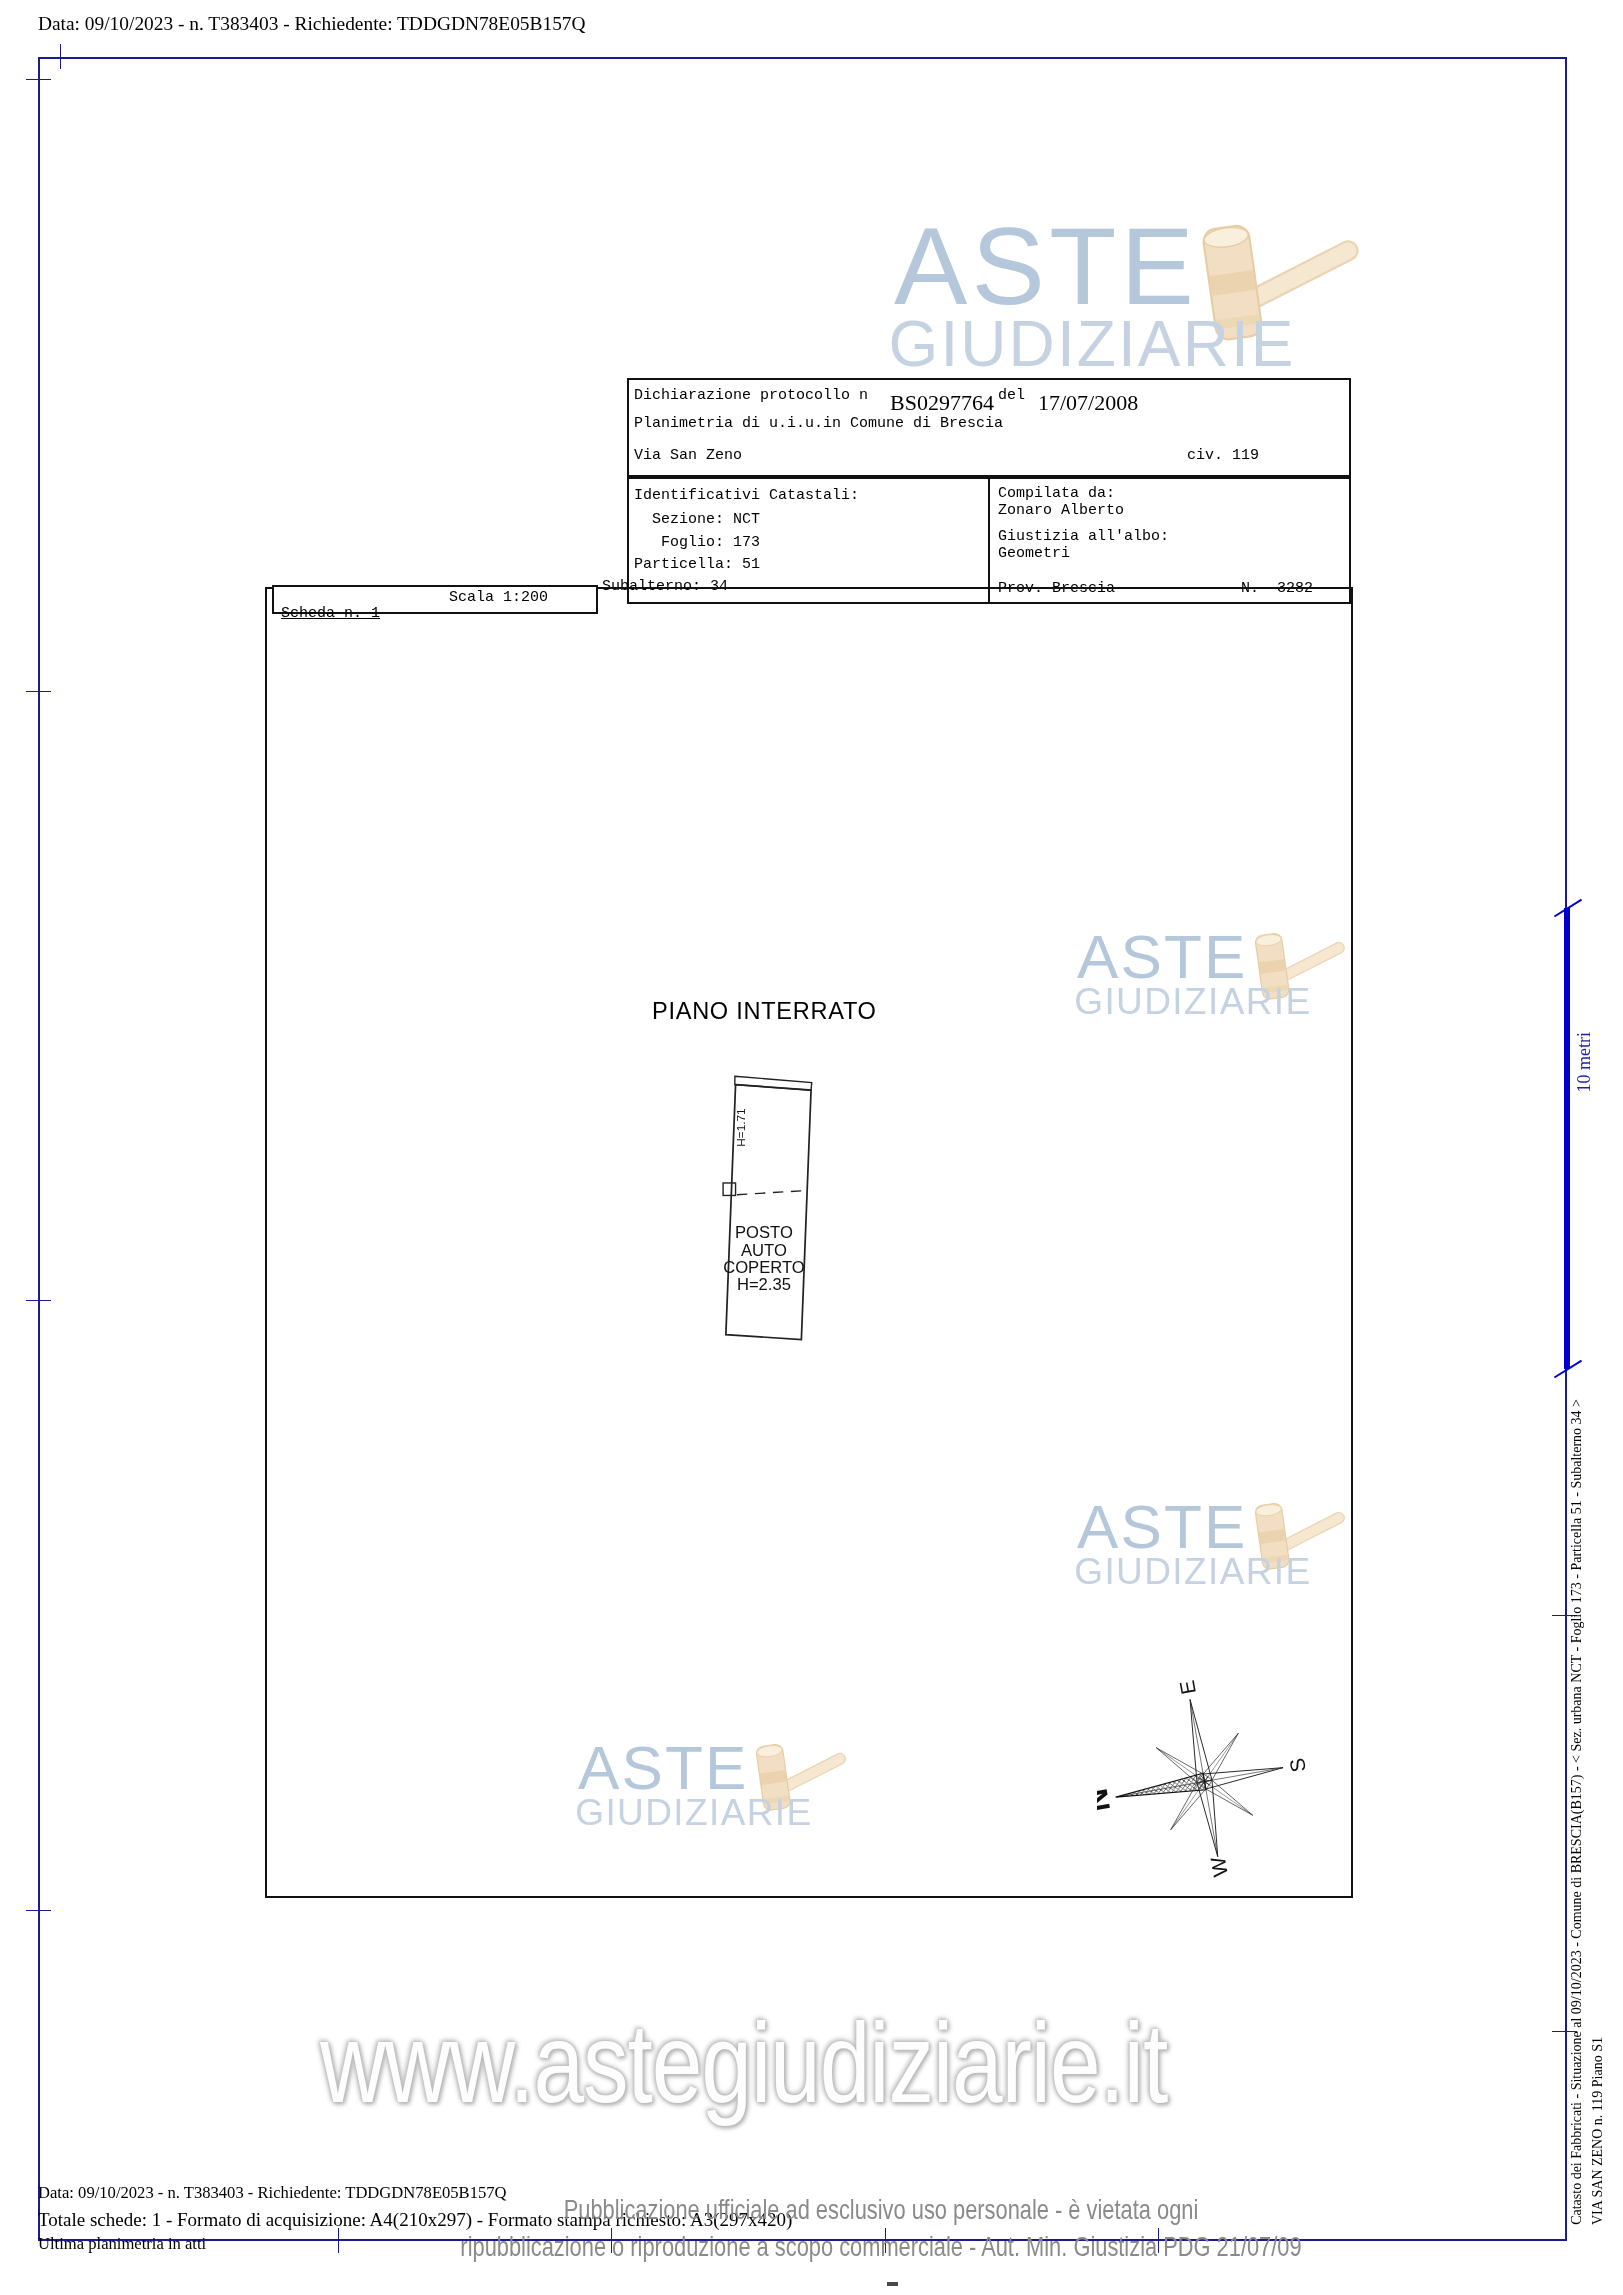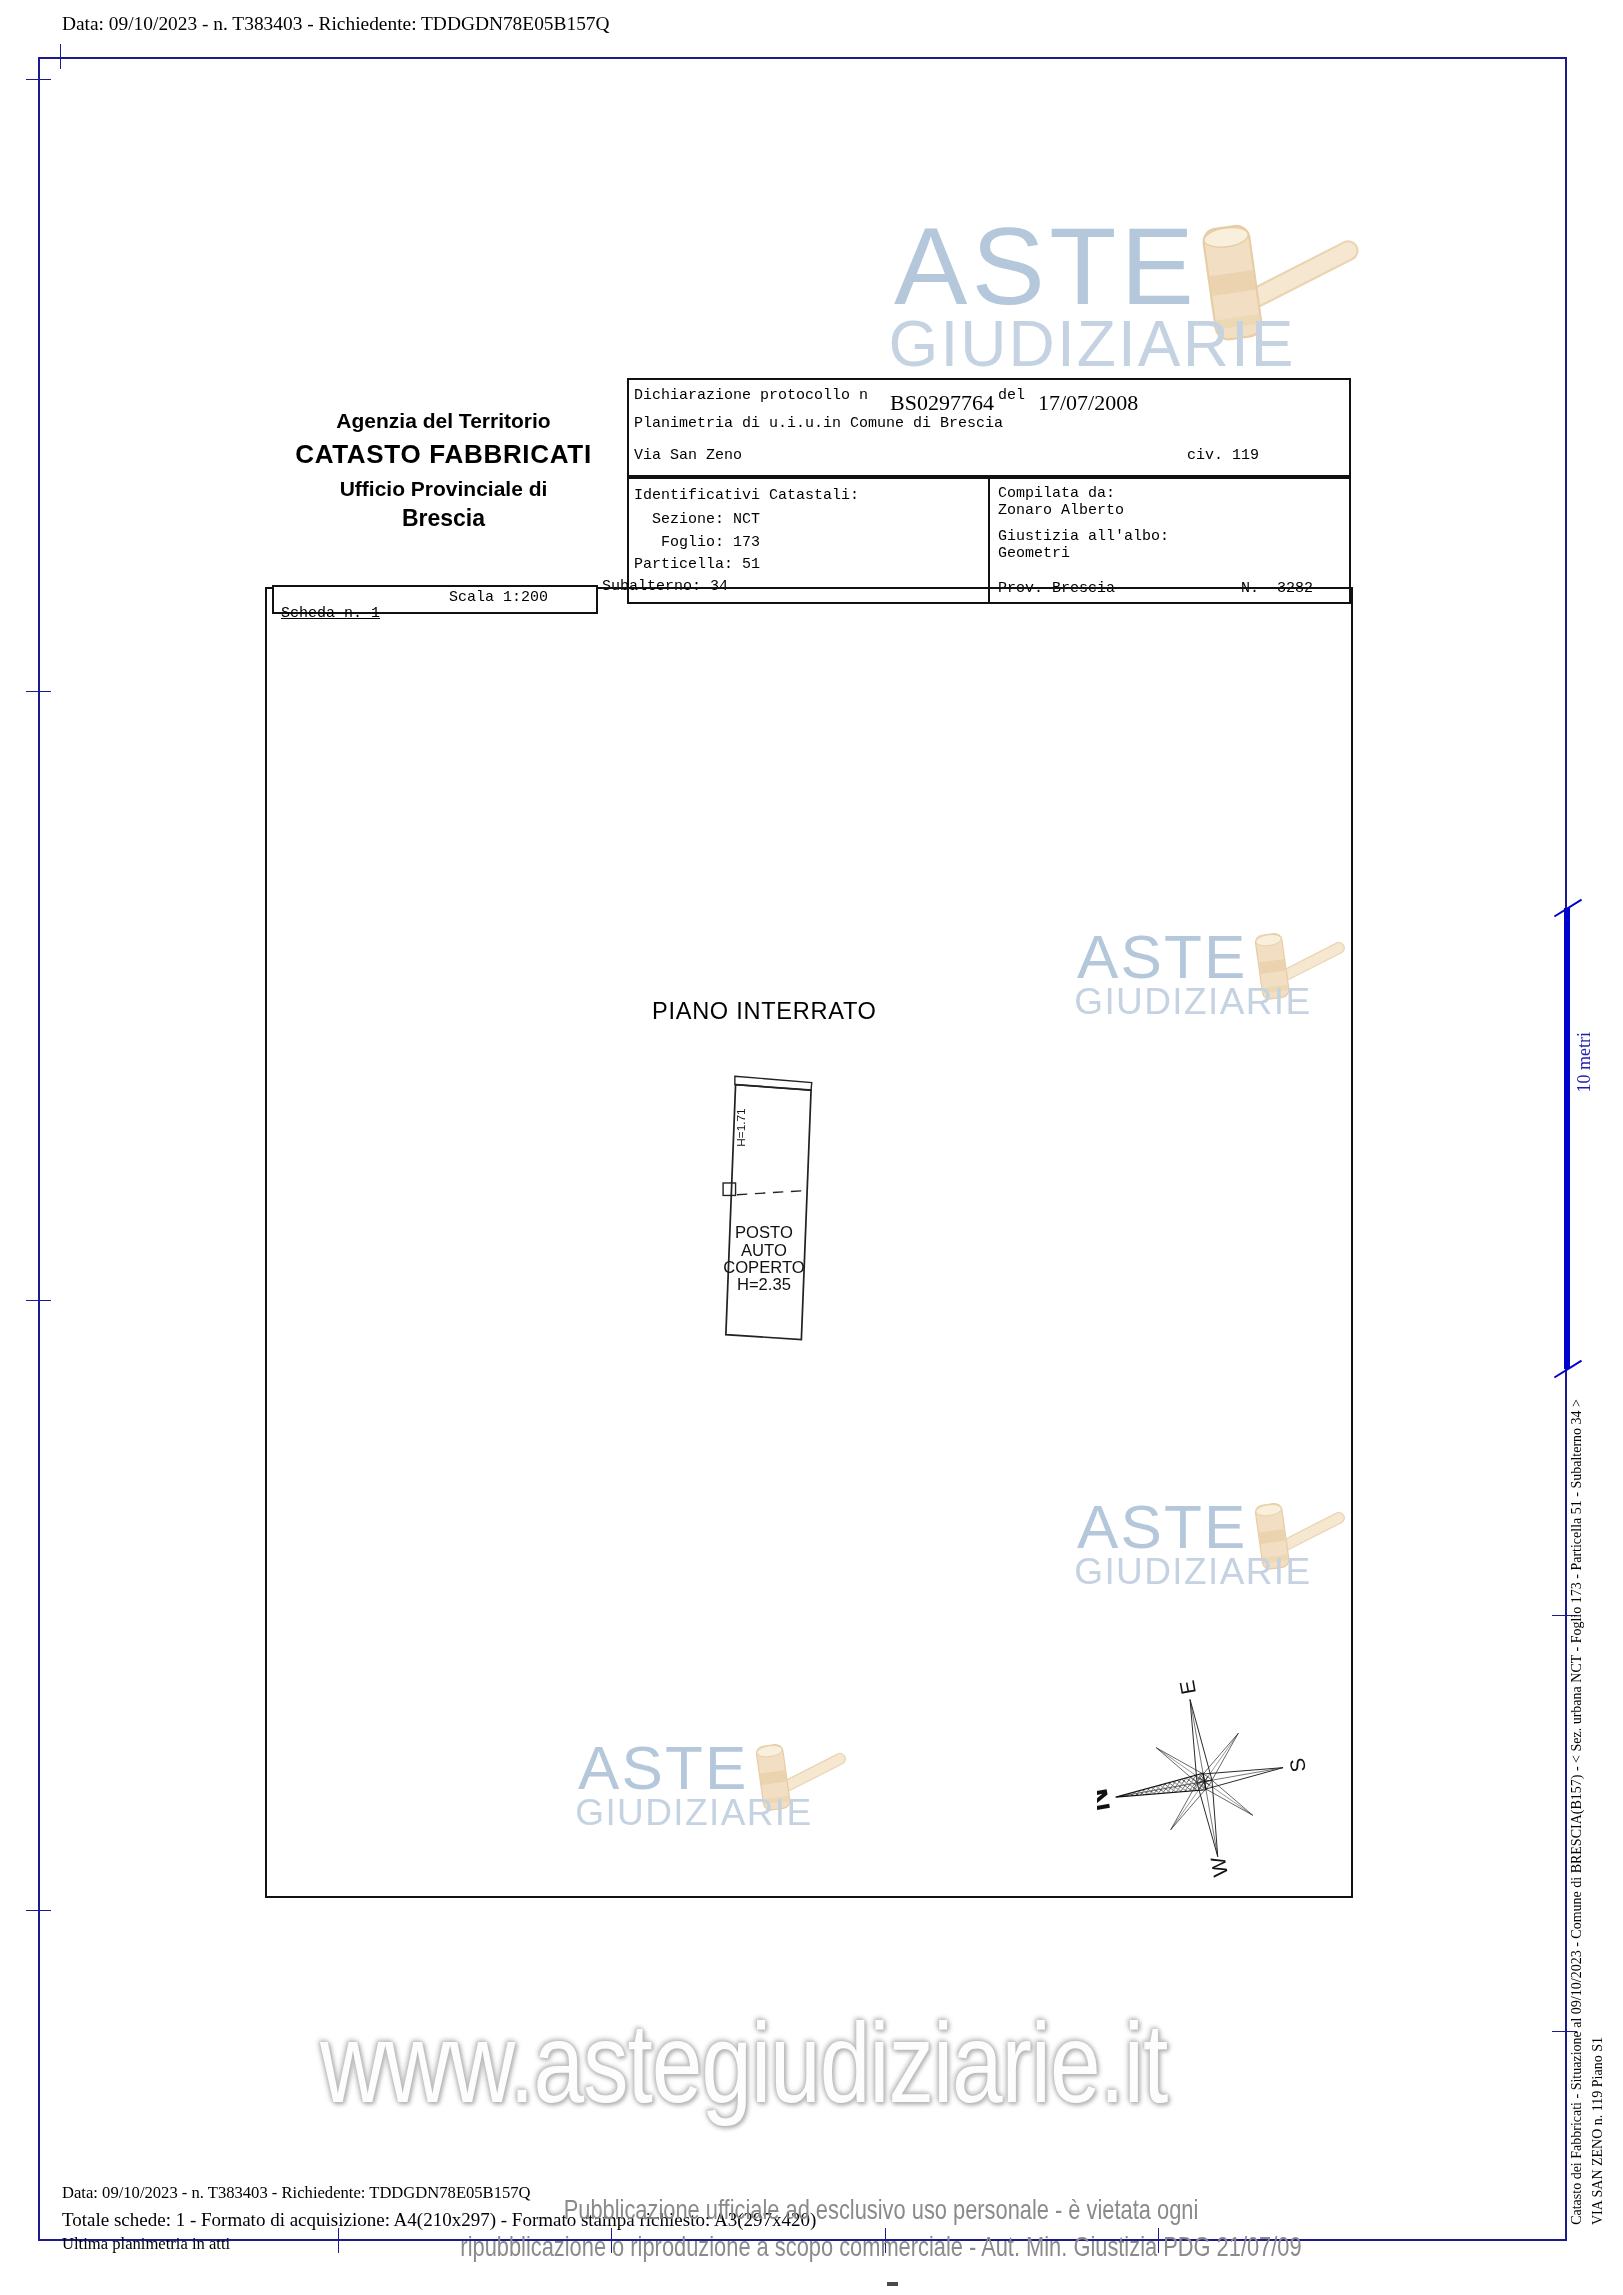--- a/index.html
+++ b/index.html
@@ -1,19 +1,19 @@
 <!DOCTYPE html>
 <html style="font-size:11px"><head>
 <meta charset="utf-8">
 <style>
   html,body{margin:0;padding:0;background:#ffffff;}
   #page{position:relative;width:1623px;height:2295px;background:#ffffff;overflow:hidden;
         font-family:"Liberation Sans",sans-serif;color:#000;}
   .abs{position:absolute;}
-  .serif{font-family:"Liberation Serif",serif;margin-left:24px;}
+  .serif{font-family:"Liberation Serif",serif;}
   .sans{font-family:"Liberation Sans",sans-serif;}
   .pre{white-space:pre;}
 
   
   #blue-frame{left:38px;top:57px;width:1525px;height:2180px;border:2.1px solid #1b1b8f;}
   .tickv{width:1.4px;height:25px;background:#1b1b8f;}
   .tickh{width:25px;height:1.4px;background:#1b1b8f;}
 
   
   #top-request{left:38px;top:12.5px;font-size:19.4px;}
@@ -153,26 +153,20 @@
       <g transform="rotate(-8 80 100)">
         <rect x="48" y="22" width="64" height="155" rx="18" fill="#f1ddbe" stroke="#e6c99e" stroke-width="3"></rect>
         <ellipse cx="80" cy="36" rx="31" ry="13" fill="#f8eedb" stroke="#e6c99e" stroke-width="2"></ellipse>
         <rect x="49" y="86" width="62" height="28" fill="#e9d0a8"></rect>
         <rect x="49" y="148" width="62" height="13" fill="#ecd5b0"></rect>
       </g>
     </svg>
     <span class="giud">GIUDIZIARIE</span>
   </div>
 
-  <div class="abs" id="agency">
-    <div class="l1">Agenzia del Territorio</div>
-    <div class="l2">CATASTO FABBRICATI</div>
-    <div class="l3">Ufficio Provinciale di</div>
-    <div class="l4">Brescia</div>
-  </div>
 
   <div class="abs blackbox" id="box1"></div>
   <div class="abs m24" style="left:634px;top:387px;">Dichiarazione protocollo n</div>
   <div class="abs s32" style="left:890px;top:390px;">BS0297764</div>
   <div class="abs m24" style="left:998px;top:387px;">del</div>
   <div class="abs s32" style="left:1038px;top:390px;">17/07/2008</div>
   <div class="abs m24" style="left:634px;top:415px;">Planimetria di u.i.u.in Comune di Brescia</div>
   <div class="abs m24" style="left:634px;top:447px;">Via San Zeno</div>
   <div class="abs m24" style="left:1187px;top:447px;">civ. 119</div>
 

